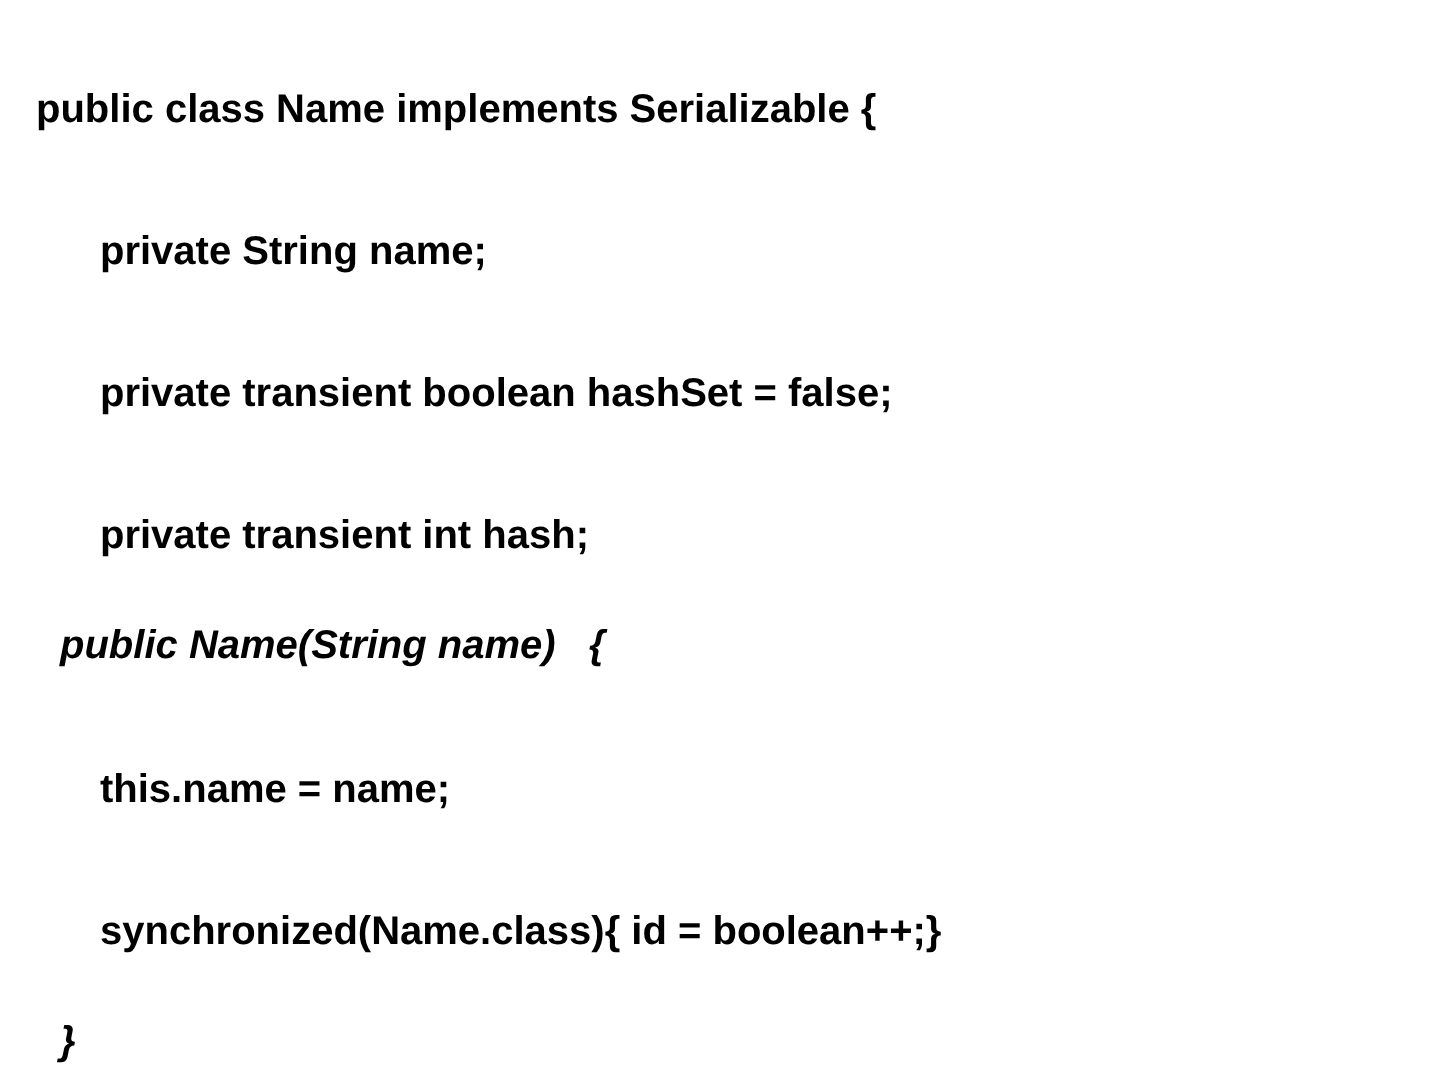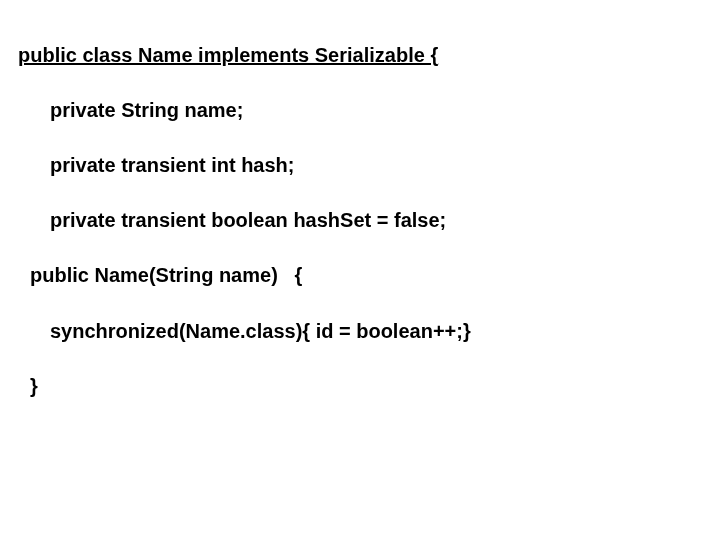--- a/index.html
+++ b/index.html
@@ -14,33 +14,34 @@
       font-family: Arial, Helvetica, sans-serif;
       font-weight: bold;
       font-size: 20px;
       color: #000000;
       padding: 14px 10px;
       line-height: 1.38;
     }
     .code-block {
       white-space: pre;
     }
-    .i0 { padding-left: 8px; text-decoration: underline; }
-    .i1 { padding-left: 40px; }
-    .i2 { padding-left: 20px; }
+    .i0 { padding-left: 8px; }
+    .i1 { padding-left: 40px; margin-top: 16px; }
+    .i2 { padding-left: 20px; font-style: italic; }
   </style>
 </head>
 <body>
 
 <div class="code-block">
 <div class="i0">public class Name implements Serializable {</div>
 <div class="i1">private String name;</div>
+<div class="i1">private transient boolean hashSet = false;</div>
 <div class="i1">private transient int hash;</div>
-<div class="i1">private transient boolean hashSet = false;</div>
 <div class="i2">public Name(String name)   {</div>
+<div class="i1">this.name = name;</div>
 <div class="i1">synchronized(Name.class){ id = boolean++;}</div>
 <div class="i2">}</div>
 
 
 
 
 
 
 
 

